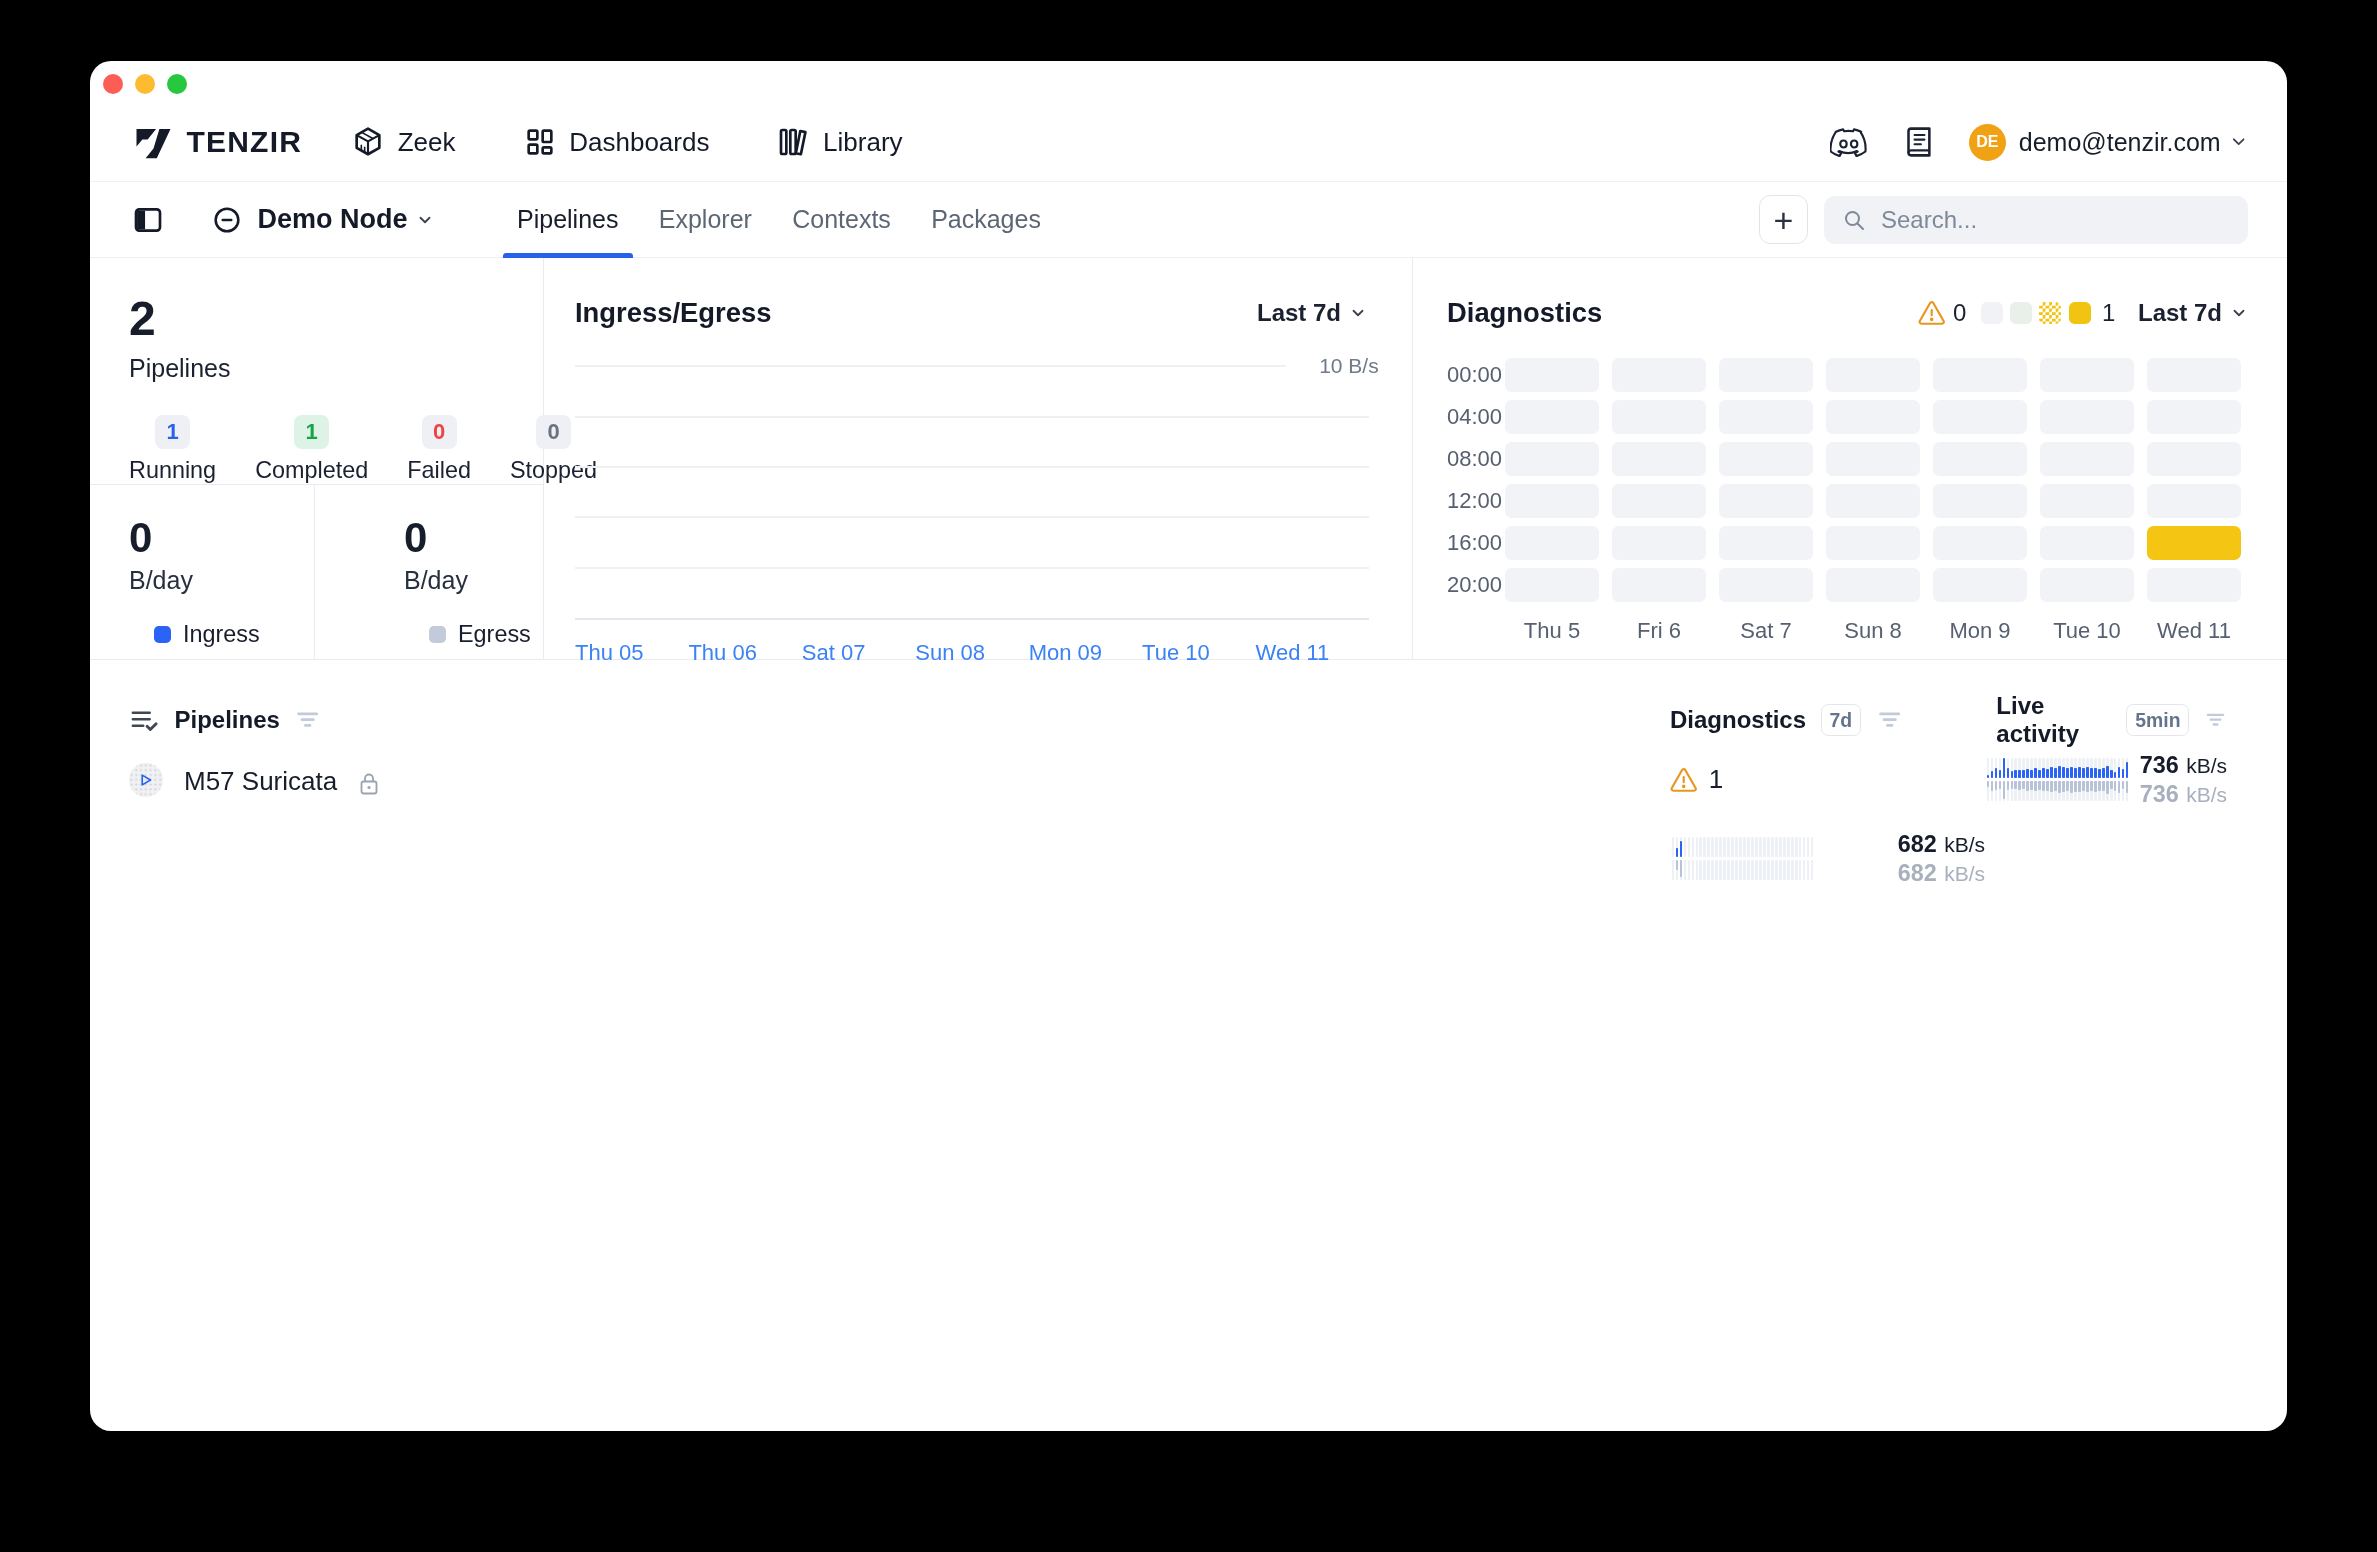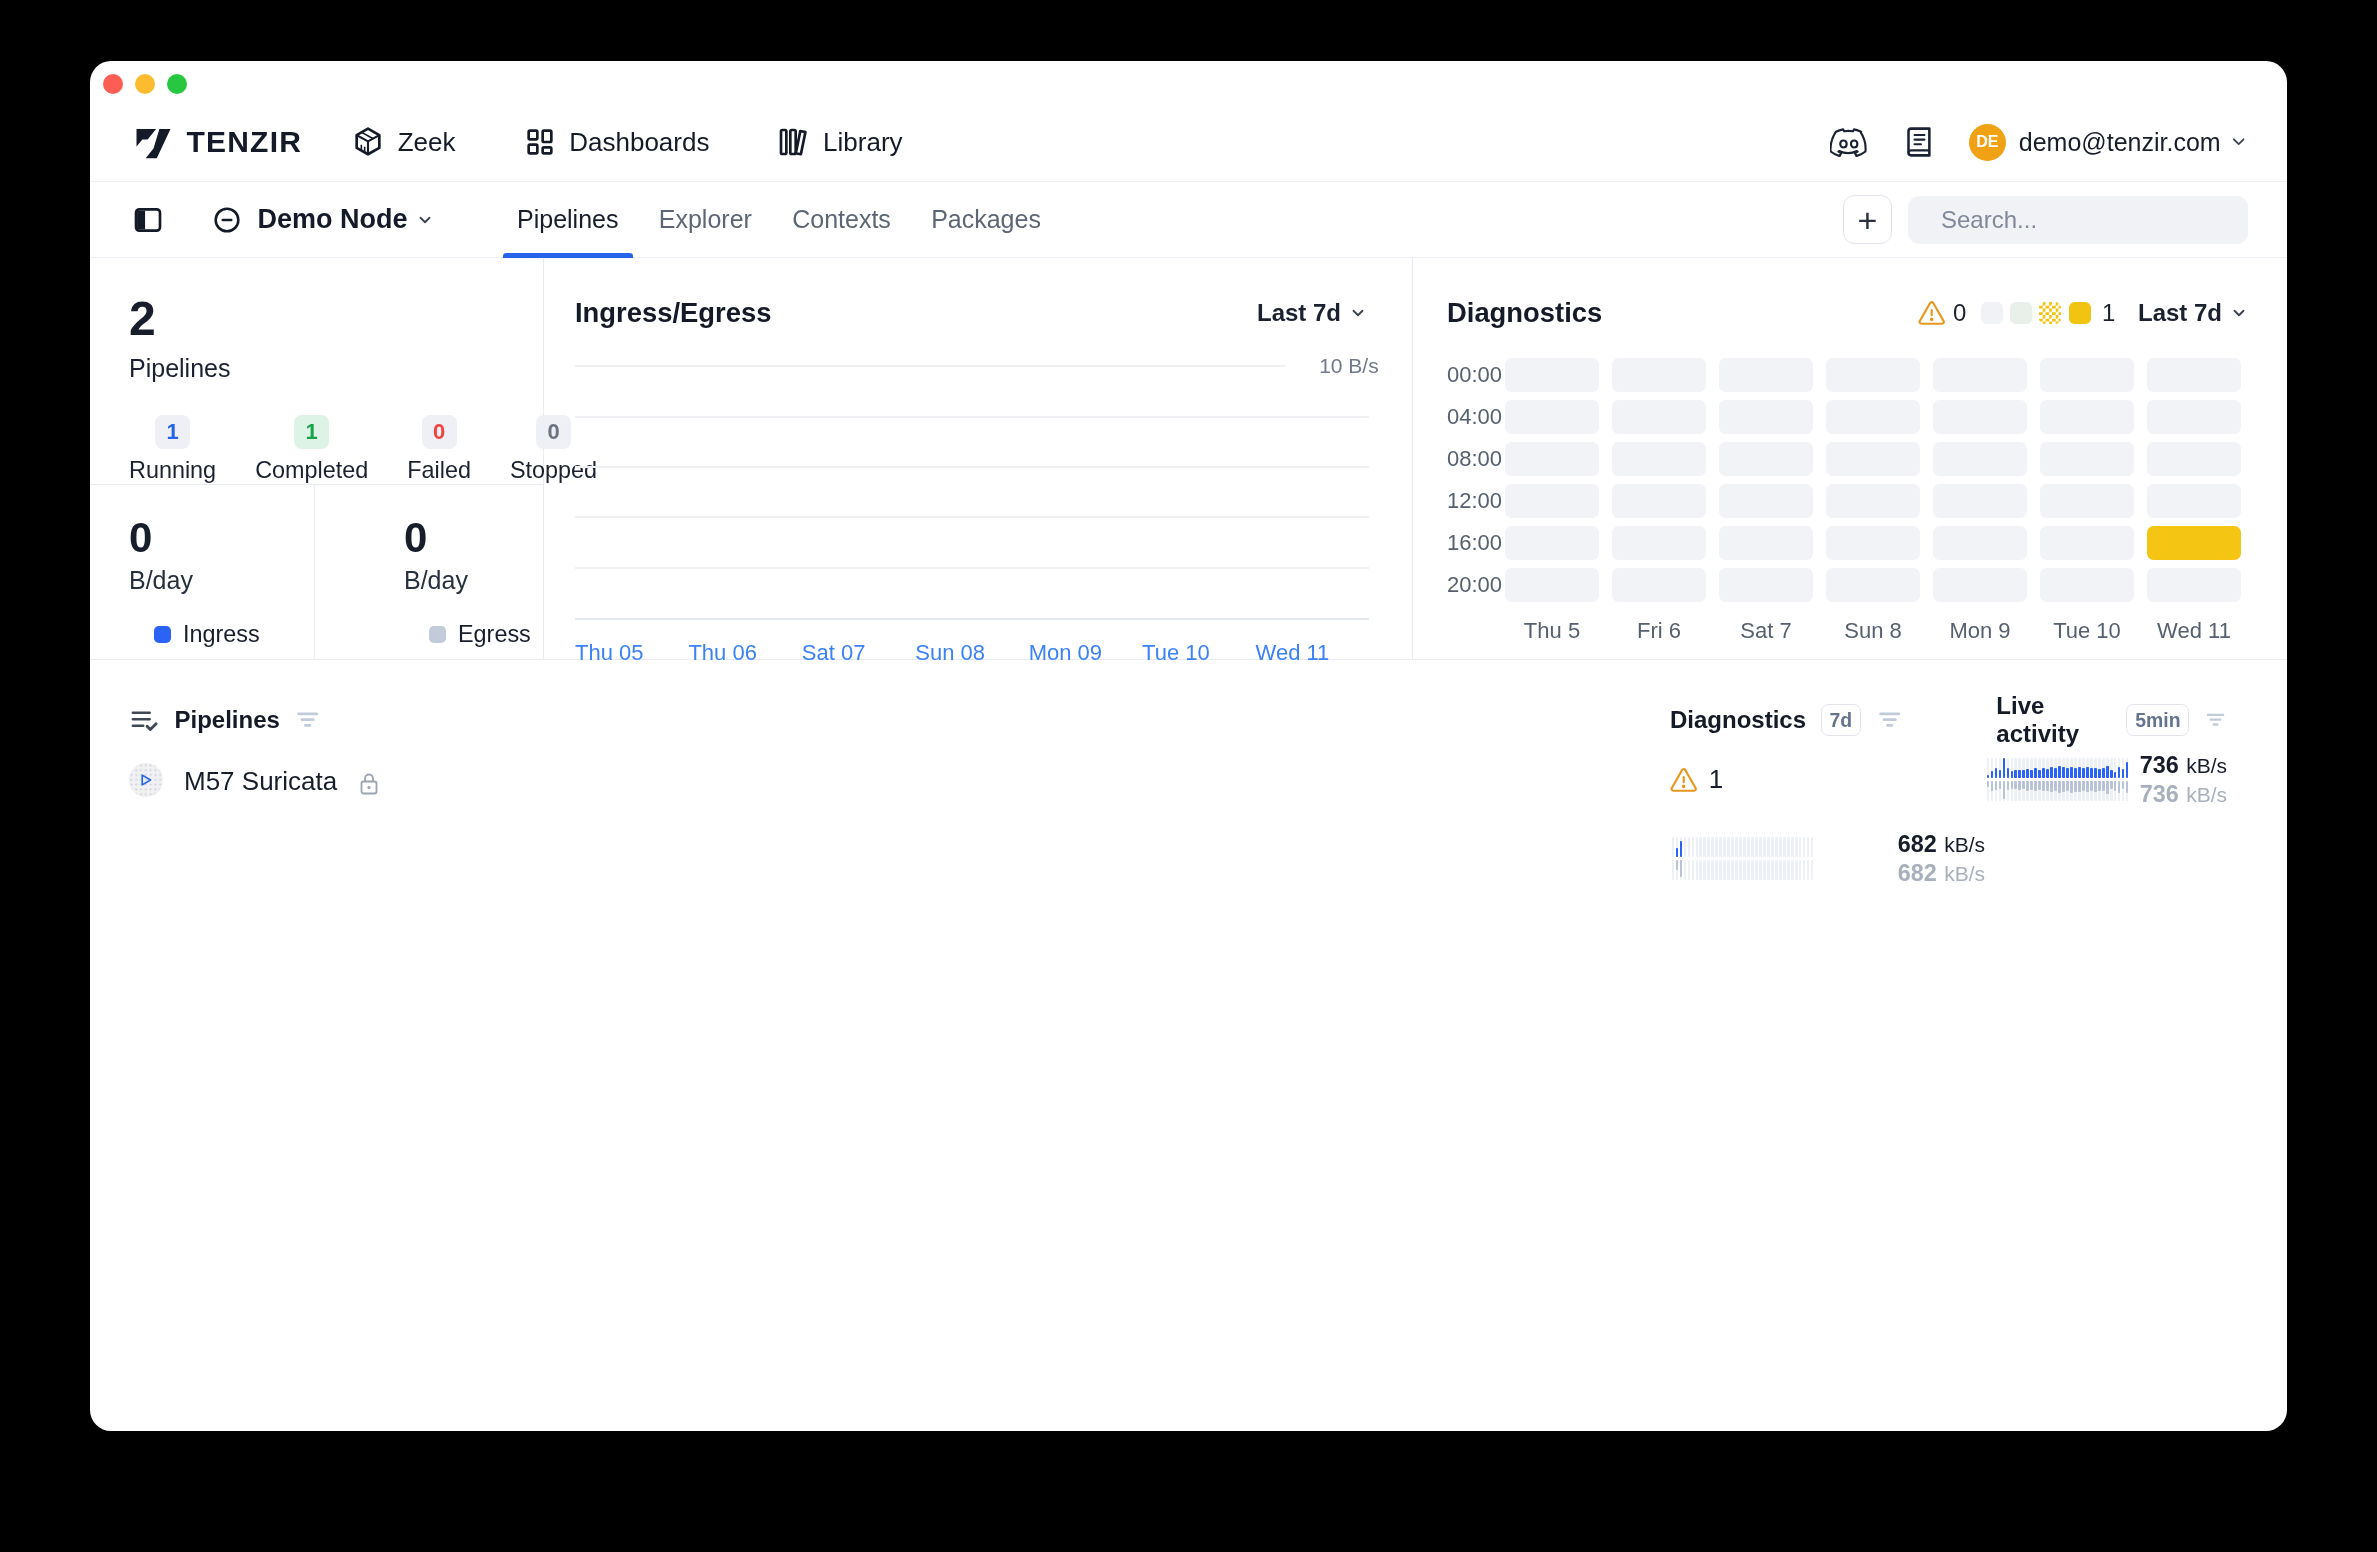--- a/index.html
+++ b/index.html
@@ -33,21 +33,21 @@
   .tabs{display:flex;height:76px;margin-left:69px;gap:11.3px;}
   .tab{position:relative;display:flex;align-items:center;padding:0 14.5px;
        font-size:25px;color:#5d6674;cursor:pointer;}
   .tab.active{color:#171d2b;}
   .tab.active::after{content:"";position:absolute;left:0;right:0;bottom:0;height:4.8px;
        border-radius:3.2px 3.2px 0 0;background:#2563eb;}
   .tb-right{margin-left:auto;display:flex;align-items:center;gap:16px;}
   .add-btn{width:47px;height:47px;border:0.8px solid #e0e4eb;border-radius:11.3px;background:#fff;
            display:flex;align-items:center;justify-content:center;font-size:34px;font-weight:300;
            color:#2a3140;cursor:pointer;line-height:1;}
-  .search{width:340px;height:48px;border-radius:11.3px;background:#f0f2f6;
+  .search{width:424px;height:48px;border-radius:11.3px;background:#f0f2f6;
           display:flex;align-items:center;padding:0 18px;box-sizing:border-box;gap:13px;}
   .search input{border:none;outline:none;background:transparent;font-size:24px;flex:1;
           font-family:"Liberation Sans",sans-serif;color:#30394a;}
   .search input::placeholder{color:#7f8999;}
 
   
   .top-grid{height:401px;display:flex;border-bottom:0.8px solid #e8ebf0;box-sizing:content-box;}
   .stats-panel{width:454px;border-right:0.8px solid #e8ebf0;box-sizing:border-box;}
   .stats-top{height:227px;box-sizing:border-box;border-bottom:0.8px solid #e8ebf0;padding:37px 0 0 39px;}
   .big-num{font-size:48px;font-weight:700;line-height:1;color:#171d2b;}

